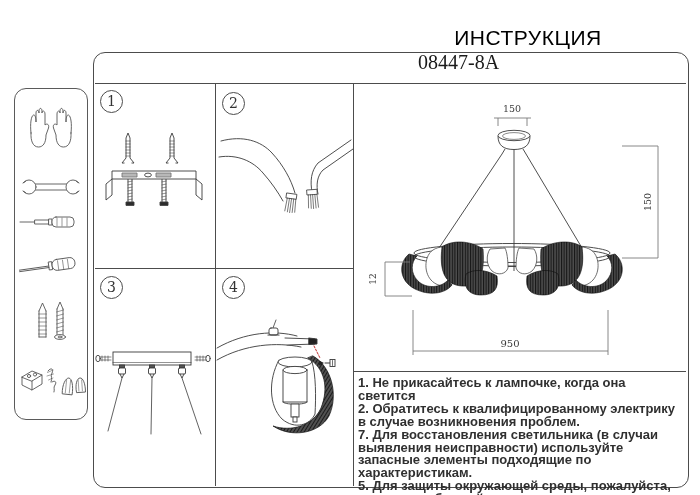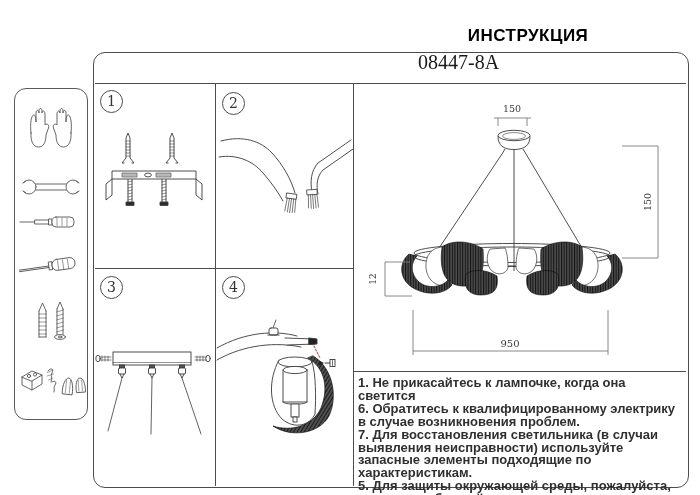--- a/index.html
+++ b/index.html
@@ -1,19 +1,19 @@
 <!DOCTYPE html>
 <html><head>
 <meta charset="utf-8">
 <style>
   html,body{margin:0;padding:0;}
   body{width:700px;height:495px;background:#fff;position:relative;overflow:hidden;
        font-family:"Liberation Sans",sans-serif;color:#333;}
   .abs{position:absolute;}
-  #title{left:418px;top:26px;width:220px;text-align:center;font-size:17px;font-weight:700;
+  #title{left:418px;top:26px;width:220px;text-align:center;font-size:21px;font-weight:400;
          letter-spacing:.5px;color:#000;}
   #model{left:418px;top:51px;width:210px;text-align:left;font-size:20px;
          font-family:"Liberation Serif",serif;color:#1a1a1a;}
   #mainbox{left:93px;top:52px;width:594px;height:434px;border:1.4px solid #4c4c4c;border-radius:12px;}
   #sidebar{left:14px;top:88px;width:72px;height:330px;border:1.3px solid #5a5a5a;border-radius:12px;}
   .gline{background:#4c4c4c;}
   .num-circle{width:21px;height:21px;border:1.1px solid #4c4c4c;border-radius:50%;
       font-family:"DejaVu Serif",serif;font-size:14px;color:#333;text-align:center;line-height:21px;}
   #notes{left:358px;top:377px;width:328px;font-size:13px;font-weight:700;line-height:12.9px;color:#303030;}
   #notes div{white-space:normal;}
@@ -280,16 +280,16 @@
   <text transform="rotate(-90 23 196)" x="23" y="196" text-anchor="middle" font-family="DejaVu Serif,serif" font-size="9" fill="#3b3b3b">12</text>
 
   <g stroke="#7a7a7a" stroke-width="0.9" fill="none">
     <path d="M60,227 V272 M255,227 V272 M60,268 H255"></path>
   </g>
   <text x="157" y="264" text-anchor="middle" font-family="DejaVu Serif,serif" font-size="10" fill="#3b3b3b">950</text>
 </svg>
 
 <div class="abs" id="notes">
   <div>1. Не прикасайтесь к лампочке, когда она светится</div>
-  <div>6. Обратитесь к квалифицированному электрику в случае возникновения проблем.</div>
+  <div>2. Обратитесь к квалифицированному электрику в случае возникновения проблем.</div>
   <div>7. Для восстановления светильника (в случаи выявления неисправности) используйте запасные элементы подходящие по характеристикам.</div>
   <div>5. Для защиты окружающей среды, пожалуйста, аккуратно обращайтесь с полиэтиленовым пакетом и пенопластом.</div>
 </div>
 
 </body></html>

